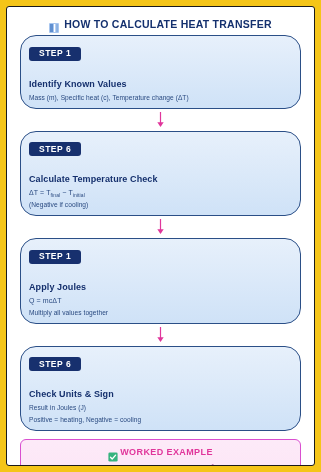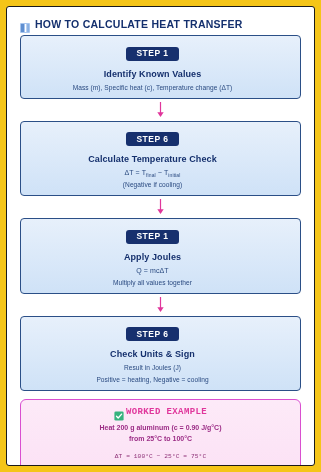--- a/index.html
+++ b/index.html
@@ -33,20 +33,21 @@
     padding: 6px 13px 8px 13px;
     overflow: hidden;
     display: flex;
     flex-direction: column;
   }
 
   
   .title-row {
     display: flex;
     align-items: center;
+    justify-content: center;
     gap: 5px;
     height: 22px;
     flex: none;
   }
   .title-icon {
     width: 10px;
     height: 10px;
     display: block;
     flex: none;
   }
@@ -58,38 +59,37 @@
     white-space: nowrap;
   }
 
   
   .steps {
     flex: none;
   }
   .step-card {
     box-sizing: border-box;
     border: 1.2px solid #2b4f87;
-    border-radius: 4px;
+    border-radius: 16px;
     background: linear-gradient(180deg, #e7f0fb 0%, #cfe2f7 100%);
     padding: 6px 24px 7px 8px;
-    text-align: center;
   }
   .badge {
     display: inline-block;
     background: #17306e;
     color: #ffffff;
     font-size: 8.5px;
     font-weight: bold;
     letter-spacing: 0.5px;
     border-radius: 3px;
     padding: 2.5px 10px 3px 10px;
     line-height: 1;
   }
   .step-heading {
-    margin-top: 8px;
+    margin-top: 18px;
     font-size: 9px;
     font-weight: bold;
     color: #15306d;
     letter-spacing: 0.1px;
   }
   .step-line {
     margin-top: 5px;
     font-size: 6.6px;
     color: #2a4a80;
     letter-spacing: 0.05px;
@@ -124,21 +124,20 @@
     border-radius: 6px;
     background: linear-gradient(180deg, #fdeaf8 0%, #fbdff4 100%);
     padding: 7px 8px 8px 8px;
     text-align: center;
   }
   .example-title-row {
     display: flex;
     align-items: center;
     justify-content: center;
     gap: 4px;
-    font-family: Liberation Mono, monospace;
   }
   .check-icon {
     width: 8px;
     height: 8px;
     display: block;
     flex: none;
   }
   .example-title {
     font-size: 9px;
     font-weight: bold;

